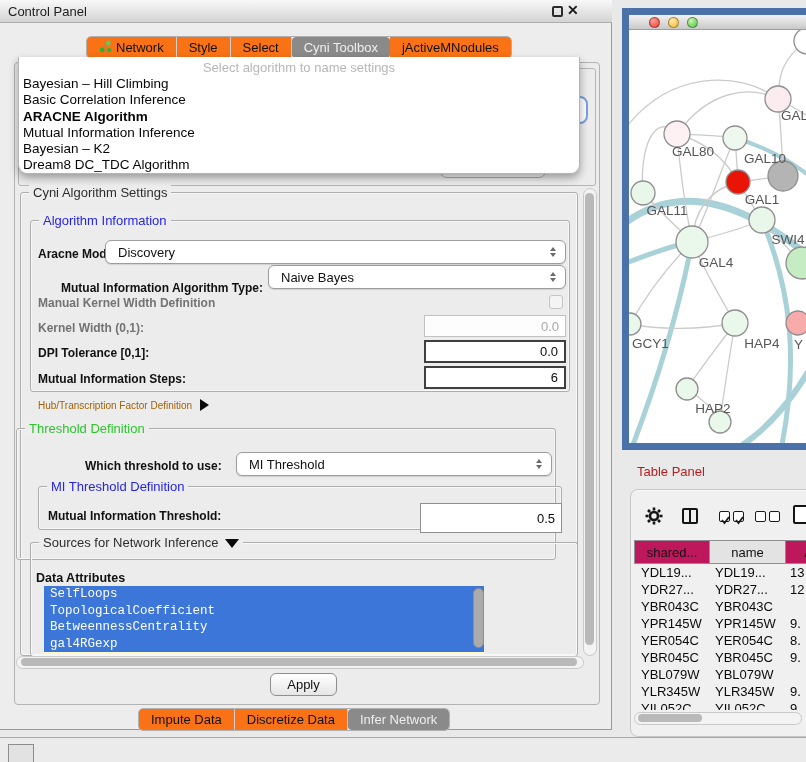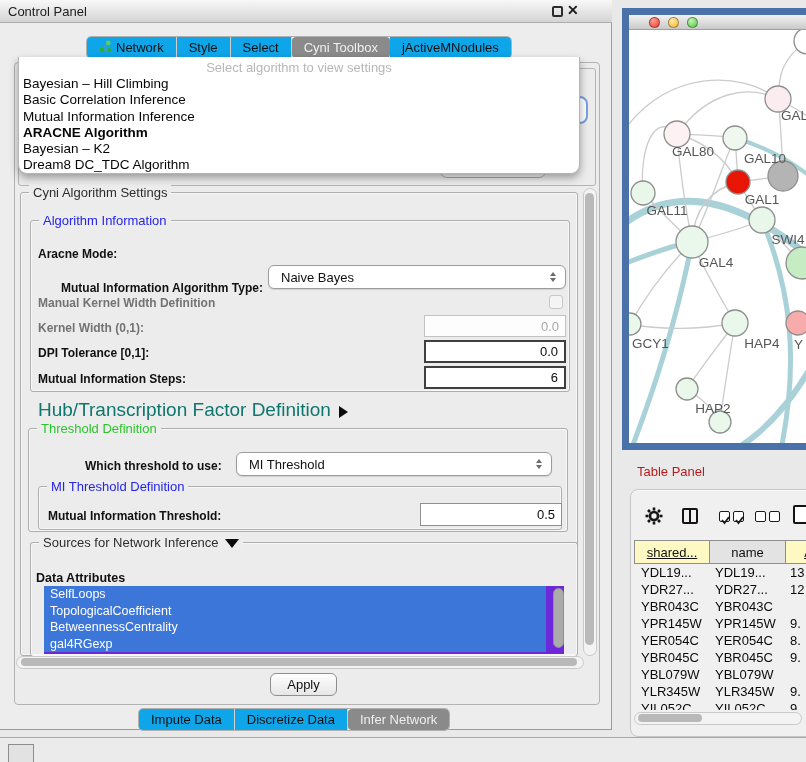--- a/index.html
+++ b/index.html
@@ -10,21 +10,21 @@
 
   
   .cp-frame { left:0; top:8; width:612px; height:730px; background:#ededed; border:1px solid #9a9a9a; border-left:none; }
   .titlebar { left:0; top:8; width:612px; height:23px; background:linear-gradient(#f8f8f8,#d4d4d4); border-bottom:1px solid #adadad; }
   .titlebar .wtitle { position:absolute; left:8px; top:4px; font-size:13px; color:#1c1c1c; }
   .float-btn { position:absolute; left:552px; top:6px; width:11px; height:11px; border:2px solid #2b2b2b; border-radius:2px; background:transparent; }
   .close-btn { position:absolute; left:567px; top:2px; font-size:14px; font-weight:700; color:#1c1c1c; }
 
   
   .tabbar { display:inline-flex; align-items:stretch; background:#fdfdfd; border:1px solid #b0b0b0; border-radius:5px; height:23px; overflow:hidden; }
-  .tab { display:flex; align-items:center; gap:4px; padding:0 12px; font-size:13px; color:#111; border-right:1px solid #cfcfcf; background:#0ea5e9; white-space:nowrap; }
+  .tab { display:flex; align-items:center; gap:4px; padding:0 12px; font-size:13px; color:#111; border-right:1px solid #cfcfcf; background:#f97316; white-space:nowrap; }
   .tab:last-child { border-right:none; }
   .tab.sel { background:#8a8a8a; color:#efefef; border-radius:4px; border-right:none; }
 
   
   .overlay { left:18px; top:57px; width:562px; height:117px; background:#ffffff; border:1px solid #b5b5b5; border-top:none; border-radius:0 0 9px 9px; box-shadow:0 4px 9px rgba(0,0,0,0.35); z-index:40; padding-top:3px; }
   .dd-placeholder { text-align:center; color:#b7b7b7; font-size:13px; height:16px; }
   .dd-item { font-size:13.5px; color:#060606; line-height:16.3px; padding-left:4px; white-space:nowrap; }
   .dd-item.dd-bold { font-weight:700; }
 
   
@@ -48,24 +48,24 @@
   .spin i { display:block; width:0; height:0; border-left:3.5px solid transparent; border-right:3.5px solid transparent; }
   .spin .up { border-bottom:4px solid #6b6b6b; }
   .spin .dn { border-top:4px solid #6b6b6b; }
 
   .field { position:absolute; background:#ffffff; border:2px solid #3f3f3f; font-size:13px; color:#0a0a0a; display:flex; align-items:center; justify-content:flex-end; padding:0 6px; }
   .field.dis { border:1px solid #c2c2c2; color:#a8a8a8; background:#fdfdfd; }
   .checkbox { position:absolute; width:14px; height:14px; border:1px solid #c6c6c6; border-radius:3px; background:#f4f4f4; }
 
   .arrow-right { display:inline-block; width:0; height:0; border-top:6px solid transparent; border-bottom:6px solid transparent; border-left:9px solid #0a0a0a; margin-left:8px; vertical-align:-2px; }
   .arrow-down { display:inline-block; width:0; height:0; border-left:7px solid transparent; border-right:7px solid transparent; border-top:9px solid #0a0a0a; margin-left:6px; vertical-align:-1px; }
-  .plain13 { position:absolute; font-size:19px; color:#0f766e; white-space:nowrap; }
-
-  
-  .attr-viewport { left:44px; top:586px; width:520px; height:68px; background:#6d28d9; overflow:hidden; }
+  .plain13 { position:absolute; font-size:10px; color:#a16207; white-space:nowrap; }
+
+  
+  .attr-viewport { left:44px; top:586px; width:440px; height:68px; background:#fef9c3; overflow:hidden;font-family:Liberation Mono, monospace; }
   .attr-item { height:16.5px; line-height:16.5px; background:#3b76d8; color:#ffffff; font-size:12.5px; padding-left:6px; width:502px; }
   .attr-scroll { position:absolute; right:0; top:2px; width:11px; height:60px; background:#ababab; border-radius:6px; border:1px solid #8f8f8f; }
 
   
   .vtrack { background:#f3f3f3; border:1px solid #c9c9c9; border-radius:7px; }
   .vthumb { position:absolute; left:1px; width:9px; background:#b9b9b9; border-radius:5px; }
   .htrack { background:#f3f3f3; border:1px solid #c9c9c9; border-radius:7px; }
   .hthumb { position:absolute; top:1px; height:8px; background:#b9b9b9; border-radius:4px; }
 
   .apply-btn { left:270px; top:673px; width:67px; height:23px; background:linear-gradient(#ffffff,#e6e6e6); border:1px solid #8f8f8f; border-radius:6px; font-size:13px; color:#111; display:flex; align-items:center; justify-content:center; }
@@ -76,21 +76,21 @@
   .light { position:absolute; top:2px; width:11px; height:11px; border-radius:50%; border:1px solid rgba(0,0,0,0.35); }
   .light.red { left:20px; background:radial-gradient(circle at 35% 30%, #ff9d94, #ea3f30); }
   .light.yellow { left:39px; background:radial-gradient(circle at 35% 30%, #ffe9a8, #f5b52e); }
   .light.green { left:58px; background:radial-gradient(circle at 35% 30%, #c6f5b2, #52c440); }
   #netsvg { position:absolute; left:0; top:15px; }
 
   
   .tp-title { left:637px; top:464px; font-size:13px; color:#b91c1c; }
   .tp-box { left:630px; top:489px; width:200px; height:248px; background:#f0f0f0; border:1px solid #c6c6c6; border-radius:8px; box-shadow:inset 0 1px 0 #fafafa; }
   .th-cell { position:absolute; top:540px; height:24px; border:1px solid #8f8f8f; border-left:none; font-size:13px; color:#111; display:flex; align-items:center; justify-content:center; }
-  .th-blue { background:#fef9c3;text-decoration:underline; }
+  .th-blue { background:#be185d; }
   .th-gray { background:#e3e3e3; }
   .t-rows { left:634px; top:564px; width:226px; height:146px; overflow:hidden; background:transparent; }
   .t-row { display:flex; height:17px; line-height:17px; font-size:13px; color:#0a0a0a; }
   .t-row span { display:block; white-space:nowrap; overflow:hidden; }
   .tc1 { width:76px; padding-left:7px; }
   .tc2 { width:76px; padding-left:5px; }
   .tc3 { width:70px; padding-left:4px; }
 
   
   .ticon { position:absolute; }
@@ -144,40 +144,47 @@
         </div>
       </div>
   </div>
 
   <div class="abs sub-panel"></div>
   <div class="abs inference-box"></div>
   <div class="abs frag-blue"></div>
   <div class="abs frag-gray"></div>
 
   <div class="abs overlay">
-    <div class="dd-placeholder">Select algorithm to view settings</div>
+    <div class="dd-placeholder">Select algorithm to name settings</div>
     <div id="dd-items">
         <div class="dd-item">Bayesian – Hill Climbing</div>
         <div class="dd-item">Basic Correlation Inference</div>
+        <div class="dd-item dd-bold">ARACNE Algorithm</div>
         <div class="dd-item">Mutual Information Inference</div>
-        <div class="dd-item dd-bold">ARACNE Algorithm</div>
         <div class="dd-item">Bayesian – K2</div>
         <div class="dd-item">Dream8 DC_TDC Algorithm</div>
       </div>
   </div>
 
   <div class="abs group" style="left:20px; top:192px; width:558px; height:464px;">
     <span class="group-title t-black">Cyni Algorithm Settings</span>
   </div>
 
   <div class="abs group" style="left:30px; top:220px; width:540px; height:172px;">
     <span class="group-title t-blue">Algorithm Information</span>
   </div>
 
   <span class="lbl" style="left:38px; top:247px;">Aracne Mode:</span>
+  <div class="combo" style="left:105px; top:240px; width:461px; height:24px;">
+    <span>Discovery</span>
+    <span class="spin">
+        <i class="up"></i>
+        <i class="dn"></i>
+      </span>
+  </div>
 
   <span class="lbl" style="left:38px; top:281px;padding-left:23px;">Mutual Information Algorithm Type:</span>
   <div class="combo" style="left:268px; top:265px; width:298px; height:24px;">
     <span>Naive Bayes</span>
     <span class="spin">
         <i class="up"></i>
         <i class="dn"></i>
       </span>
   </div>
 
@@ -196,38 +203,38 @@
 
   <span class="lbl" style="left:38px; top:372px;">Mutual Information Steps:</span>
   <div class="field" style="left:424px; top:366px; width:142px; height:23px;">
     <span>6</span>
   </div>
 
   <span class="plain13" style="left:38px; top:399px;">
     <span>Hub/Transcription Factor Definition</span><span class="arrow-right"></span>
   </span>
 
-  <div class="abs group" style="left:28px; top:428px; width:540px; height:104px;">
+  <div class="abs group" style="left:16px; top:428px; width:540px; height:132px;">
     <span class="group-title t-green">Threshold Definition</span>
   </div>
 
   <span class="lbl" style="left:85px; top:459px;">Which threshold to use:</span>
   <div class="combo" style="left:236px; top:452px; width:316px; height:24px;">
     <span>MI Threshold</span>
     <span class="spin">
         <i class="up"></i>
         <i class="dn"></i>
       </span>
   </div>
 
   <div class="abs group" style="left:38px; top:486px; width:524px; height:44px;">
     <span class="group-title t-blue" style="background:#ececec;">MI Threshold Definition</span>
   </div>
   <span class="lbl" style="left:48px; top:509px;">Mutual Information Threshold:</span>
-  <div class="field" style="left:420px; top:503px; width:142px; height:23px; border-width:1px; border-color:#8f8f8f;">
+  <div class="field" style="left:420px; top:503px; width:142px; height:30px; border-width:1px; border-color:#8f8f8f;">
     <span>0.5</span>
   </div>
 
   <div class="abs group" style="left:30px; top:542px; width:548px; height:114px; border-bottom:none;">
     <span class="group-title t-black"><span>Sources for Network Inference</span><span class="arrow-down"></span></span>
   </div>
   <span class="lbl" style="left:36px; top:571px; font-size:12.5px;">Data Attributes</span>
   <div class="abs attr-viewport">
     <div id="attr-items">
         <div class="attr-item">SelfLoops</div>

